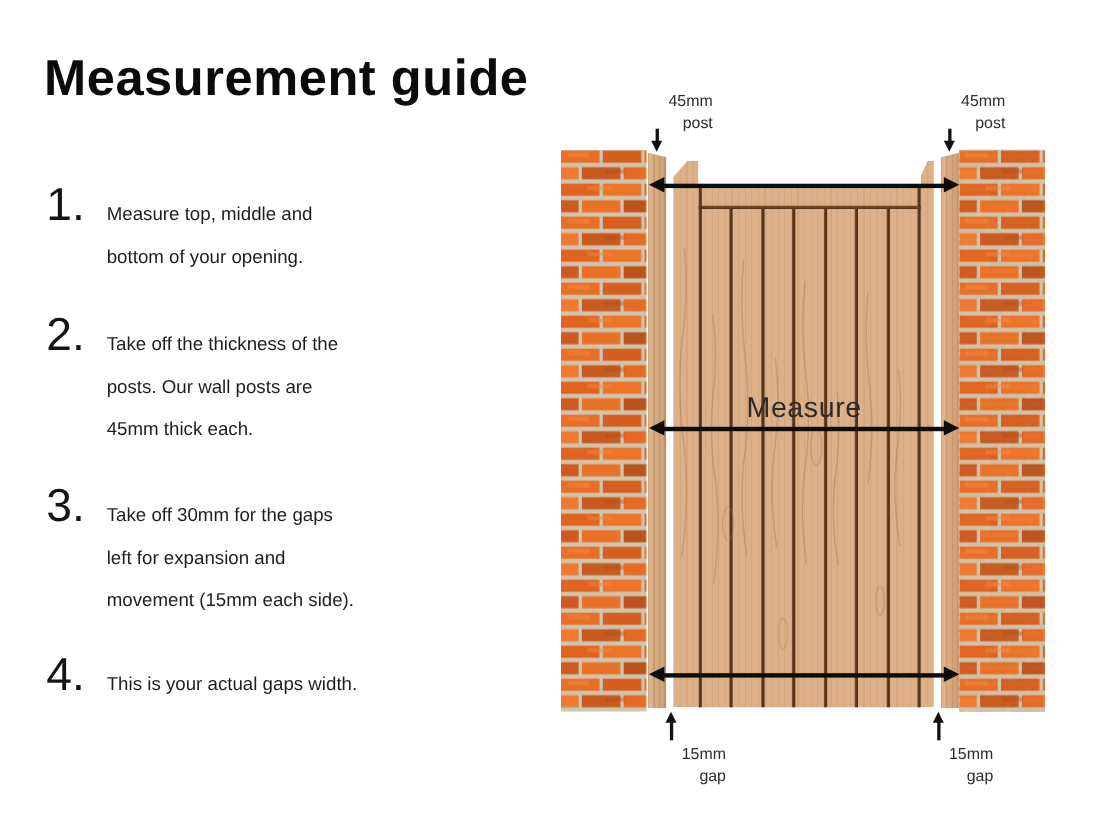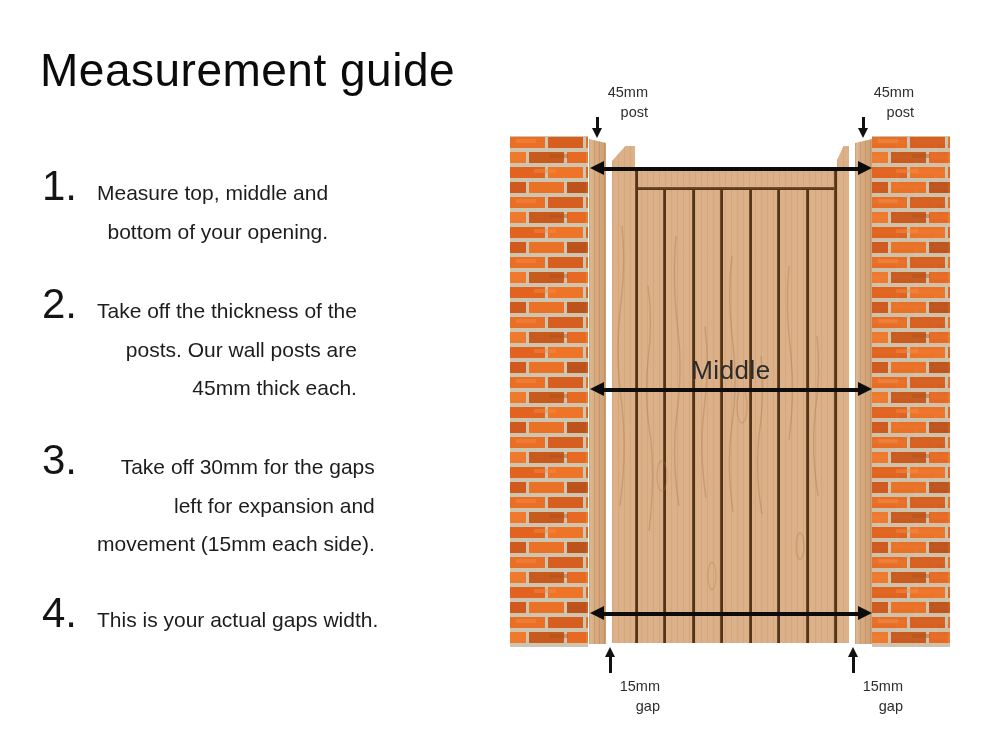--- a/index.html
+++ b/index.html
@@ -2,25 +2,25 @@
 <html><head>
 <meta charset="utf-8">
 <style>
   * { margin:0; padding:0; box-sizing:border-box; }
   html,body { width:1000px; height:750px; background:#ffffff; overflow:hidden;
               font-family:"Liberation Sans", sans-serif; }
   .stage { position:relative; width:1000px; height:750px; background:#fff; }
 
   
   .title { position:absolute; left:40px; top:44px; font-size:46px; line-height:1.15;
-           font-weight:400; color:#0b0b0b; letter-spacing:0.5px; }
+           font-weight:700; color:#0b0b0b; letter-spacing:0.5px; }
   .step { position:absolute; left:42px; display:flex; align-items:baseline; }
   .step .num { width:55px; flex:0 0 55px; font-size:42px; line-height:44px;
                font-weight:400; color:#141414; }
-  .step .txt { font-size:21px; line-height:38.5px; color:#1d1d1d; white-space:pre-line;text-align:right; }
+  .step .txt { font-size:17px; line-height:38.5px; color:#1d1d1d; white-space:pre-line; }
   .s1 { top:164px; } .s2 { top:282px; } .s3 { top:438px; } .s4 { top:591px; }
 
   
   .diagram { position:absolute; left:505px; top:80px; width:455px; height:648px; }
   .abs { position:absolute; }
 
   .pillar { overflow:hidden; }
   .pillar svg { display:block; }
 
   .post { background:#d7aa80;
@@ -185,21 +185,21 @@
           <path d="M177 120 q-4 42 2 90 q4 40 -2 84"></path>
           <path d="M205 190 q4 36 -2 78 q-4 38 3 82"></path>
           <ellipse cx="50" cy="330" rx="5" ry="15" stroke-opacity="0.32"></ellipse>
           <ellipse cx="130" cy="260" rx="5" ry="17" stroke-opacity="0.32"></ellipse>
           <ellipse cx="188" cy="400" rx="4" ry="13" stroke-opacity="0.32"></ellipse>
           <ellipse cx="100" cy="430" rx="4" ry="14" stroke-opacity="0.28"></ellipse>
         </g>
       </svg>
     </div>
 
-    <div class="abs mlabel l-middle">Middle</div>
+    <div class="abs mlabel l-middle">Measure</div>
 
     <div class="abs measure m-top">
       <div class="abs head head-left"></div>
       <div class="line"></div>
       <div class="abs head head-right"></div>
     </div>
     <div class="abs measure m-middle">
       <div class="abs head head-left"></div>
       <div class="line"></div>
       <div class="abs head head-right"></div>

